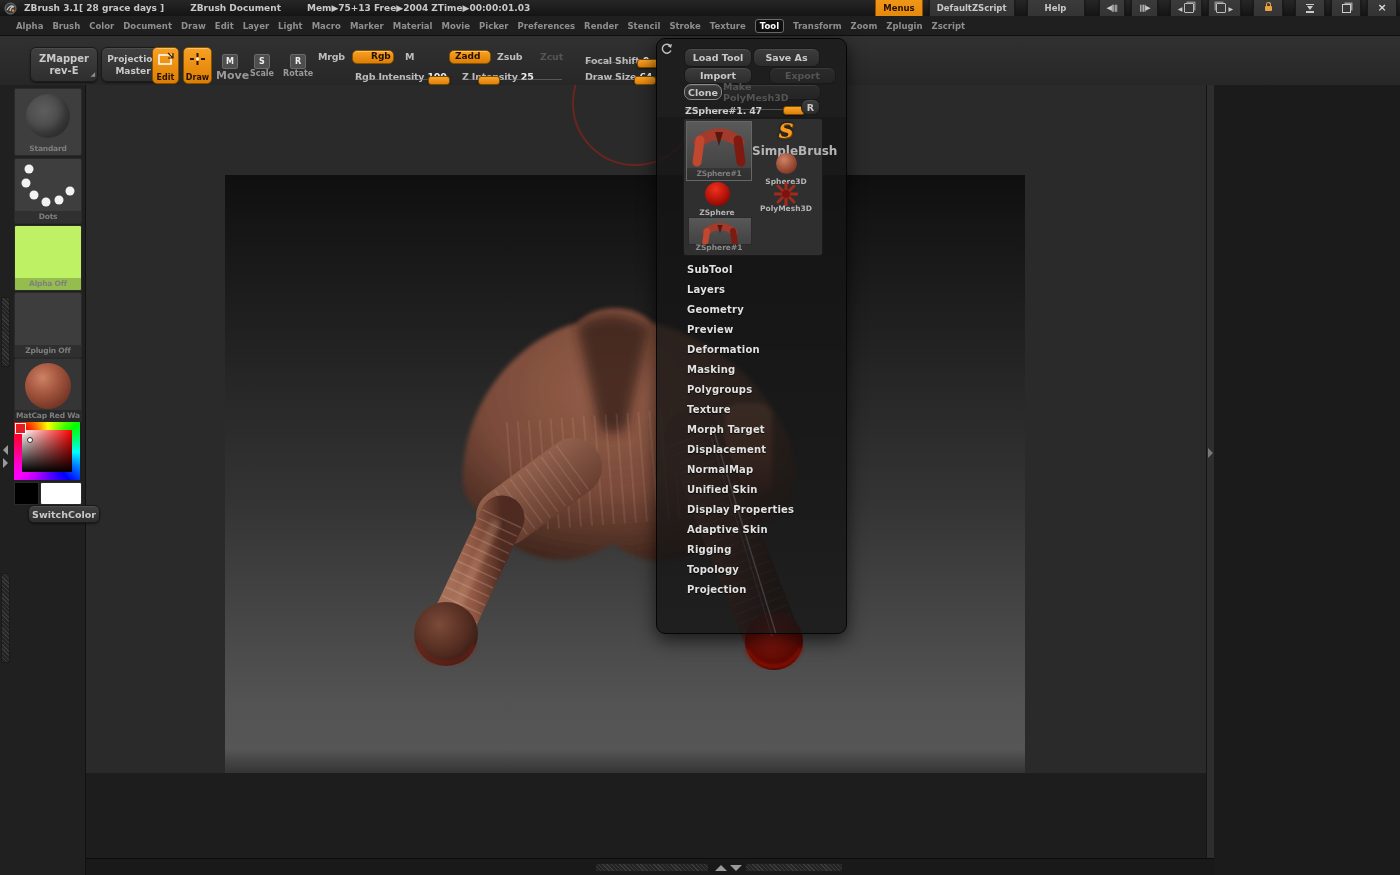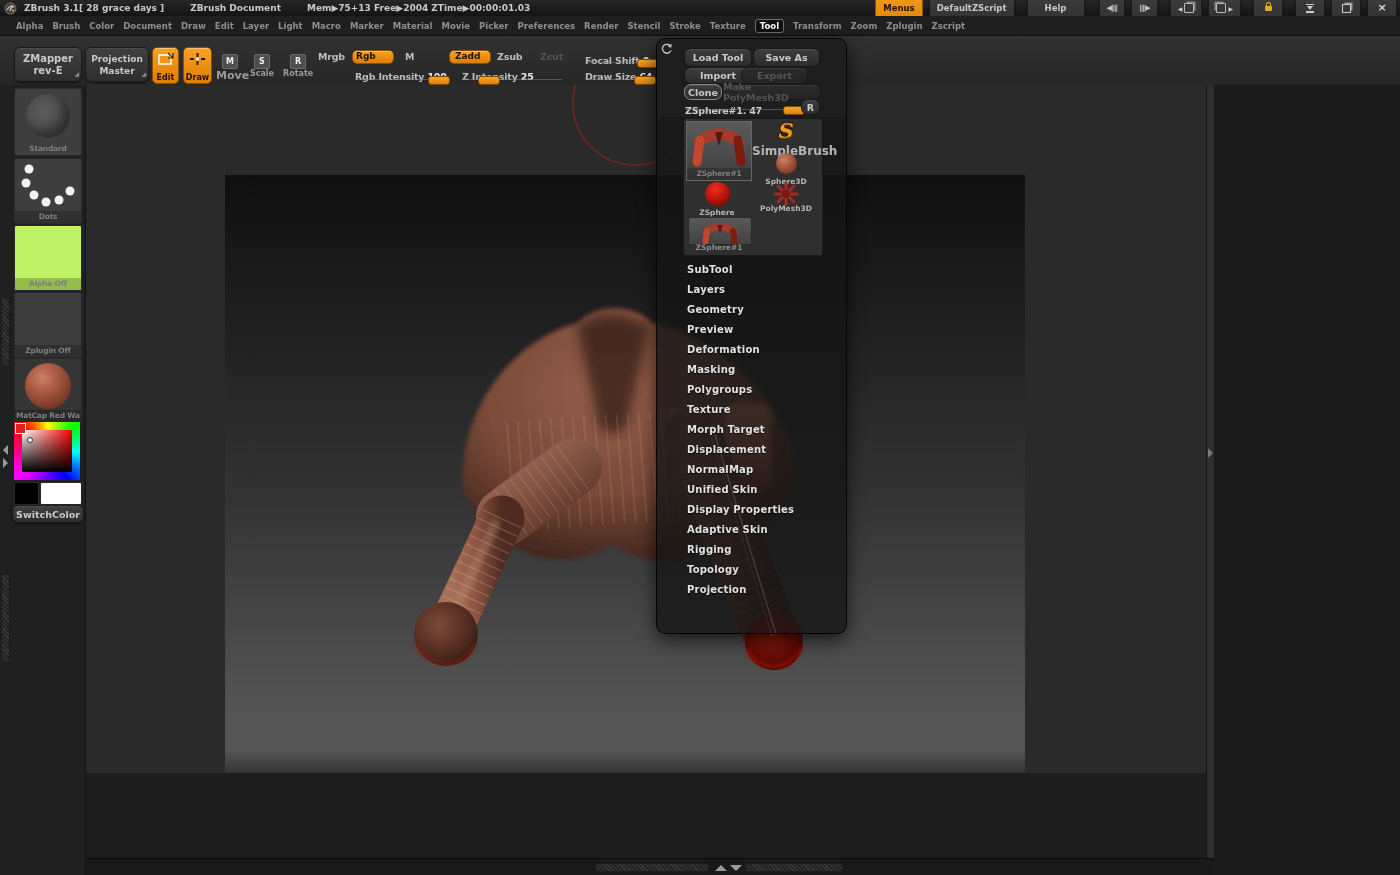--- a/index.html
+++ b/index.html
@@ -2,21 +2,21 @@
 <html><head>
 <meta charset="utf-8">
 <style>
   html,body{margin:0;padding:0;background:#000;}
   #app{position:relative;width:1400px;height:875px;background:#1c1c1c;overflow:hidden;
        font-family:"DejaVu Sans","Liberation Sans",sans-serif;font-weight:bold;
        -webkit-font-smoothing:antialiased;}
   .abs{position:absolute;}
   .btn{background:linear-gradient(#404040,#2e2e2e);border:1px solid #1a1a1a;border-radius:6px;
        color:#c9c9c9;display:flex;align-items:center;justify-content:center;
-       font-size:10px;box-shadow:inset 0 1px 0 rgba(255,255,255,.07),0 1px 2px rgba(0,0,0,.5);}
+       font-size:10px;box-shadow:inset 0 1px 0 rgba(255,255,255,.07),0 1px 2px rgba(0,0,0,.5);margin-left:16px;}
   .btn-orange{background:linear-gradient(#f8a122,#dd7e04);border:1px solid #8a5200;border-radius:5px;
        color:#221100;box-shadow:inset 0 1px 0 rgba(255,255,255,.35);}
   .titlebar{left:0;top:0;width:1400px;height:16px;background:linear-gradient(#262626,#141414);
        border-bottom:1px solid #000;display:flex;align-items:center;}
   .tb-txt{font-size:9px;color:#c8c8c8;margin-right:26px;white-space:nowrap;}
   .tb-btn{height:12px;padding:16px 7px;margin-left:6px;display:flex;align-items:center;border-radius:4px;
        font-size:8.5px;}
   .menubar{left:0;top:16px;width:1400px;height:20px;background:#1f1f1f;border-bottom:1px solid #0e0e0e;
        display:flex;align-items:center;gap:9px;padding-left:16px;box-sizing:border-box;}
   .menu-item{font-size:8.5px;color:#8f8f8f;white-space:nowrap;cursor:default;}
@@ -152,21 +152,21 @@
     </div>
     <div class="abs" style="left:248px;top:13px;width:28px;height:32px;text-align:center">
       <span style="display:inline-block;width:14px;height:13px;background:#4e4e4e;border:1px solid #6a6a6a;border-radius:2px;color:#eee;font-size:8px;line-height:13px"><span>S</span></span>
       <div style="font-size:8px;color:#999">Scale</div>
     </div>
     <div class="abs" style="left:283px;top:13px;width:30px;height:32px;text-align:center">
       <span style="display:inline-block;width:14px;height:13px;background:#4e4e4e;border:1px solid #6a6a6a;border-radius:2px;color:#eee;font-size:8px;line-height:13px"><span>R</span></span>
       <div style="font-size:8px;color:#999">Rotate</div>
     </div>
     <span class="abs lbl2" style="left:318px;top:15px">Mrgb</span>
-    <div class="abs btn-orange" style="left:352px;top:14px;width:42px;height:14px;justify-content:flex-start;padding-left:3px;font-size:9px;box-sizing:border-box">
+    <div class="abs btn-orange" style="left:352px;top:14px;width:42px;height:14px;justify-content:flex-start;padding-left:18px;font-size:9px;box-sizing:border-box">
       <span>Rgb</span>
     </div>
     <span class="abs lbl2" style="left:405px;top:15px">M</span>
     <div class="abs" style="left:355px;top:29px;width:95px;height:18px">
       <span class="lbl2"><span>Rgb Intensity</span> <span class="val">100</span></span>
       <div class="slider-line abs" style="left:0;top:14px;width:93px"></div>
       <div class="slider-handle abs" style="left:73px;top:11px"></div>
     </div>
     <div class="abs btn-orange" style="left:449px;top:14px;width:42px;height:14px;justify-content:flex-start;padding-left:5px;font-size:9px;box-sizing:border-box">
       <span>Zadd</span>
@@ -328,21 +328,21 @@
     </svg>
     <div class="p-btn" style="left:27px;top:9px;width:66px">
       <span>Load Tool</span>
     </div>
     <div class="p-btn" style="left:96px;top:9px;width:65px">
       <span>Save As</span>
     </div>
     <div class="p-btn" style="left:27px;top:28px;width:66px;height:15px">
       <span>Import</span>
     </div>
-    <div class="p-btn dim" style="left:84px;top:28px;width:65px;height:15px">
+    <div class="p-btn dim" style="left:112px;top:28px;width:65px;height:15px">
       <span>Export</span>
     </div>
     <div class="p-btn" style="left:27px;top:45px;width:36px;height:14px;border-color:#8a8a8a">
       <span>Clone</span>
     </div>
     <div class="p-btn dim" style="left:65px;top:45px;width:97px;height:14px">
       <span>Make PolyMesh3D</span>
     </div>
     <div class="abs" style="left:28px;top:60px;width:115px;height:14px">
       <span class="lbl2" style="color:#cfcfcf">ZSphere#1. 47</span>

